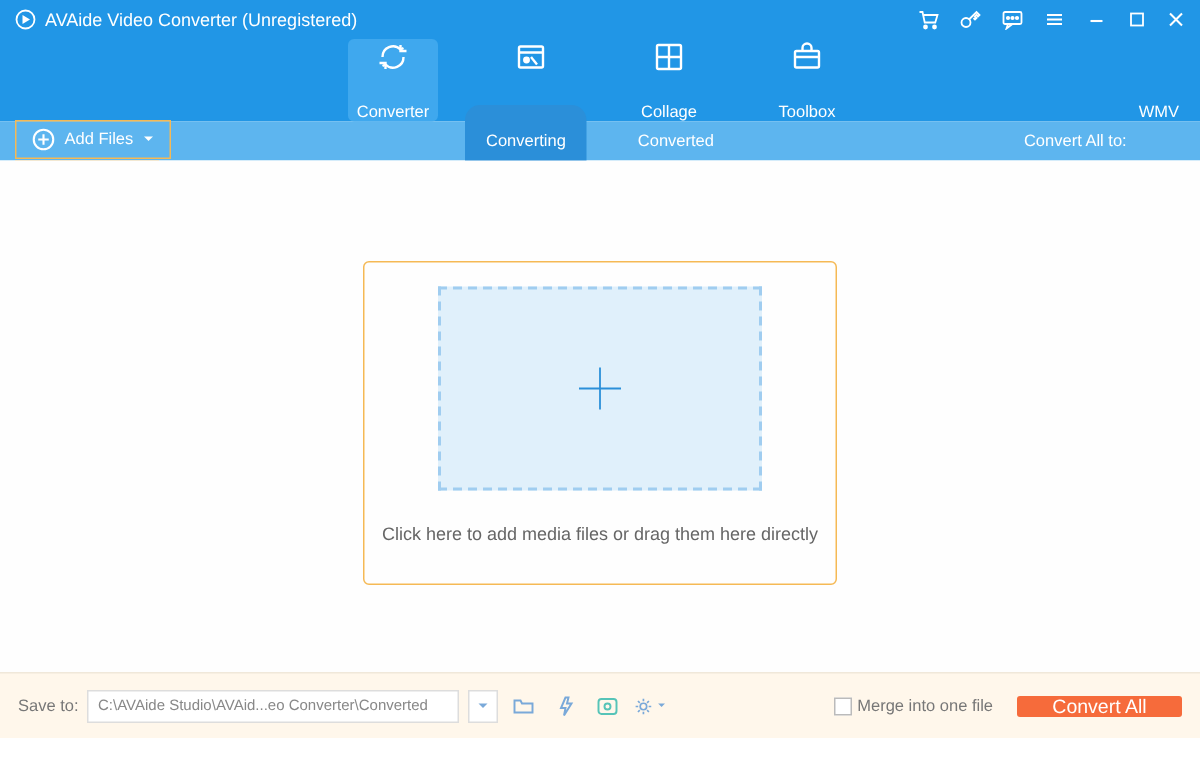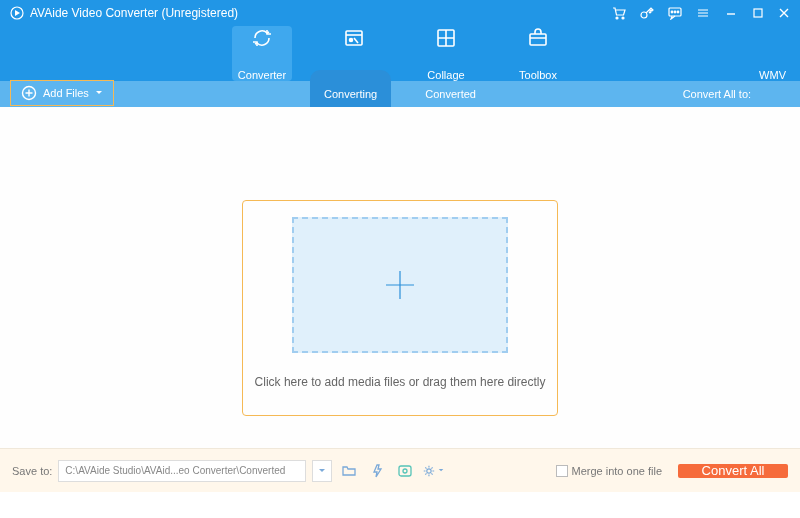--- a/index.html
+++ b/index.html
@@ -25,21 +25,21 @@
 .sub-tab.active { background: #2b8fd9; }
 .convert-to { position: absolute; right: 14px; display: flex; align-items: center; gap: 8px; }
 .convert-select { display: inline-flex; align-items: center; gap: 30px; cursor: pointer; flex-direction: column; }
 
 
 .dropdown { position: absolute; left: 10px; top: 107px; width: 96px; border: 1px solid #f5b955; background: #fff; font-size: 12px; }
 .dropdown-item { padding: 5px 12px; cursor: pointer; color: #555; }
 
 
 .main { height: 341px; position: relative; background: #fefefe; }
-.dropzone { position: absolute; left: 242px; top: 93px; width: 316px; height: 216px; border: 1px solid #f5b955; border-radius: 4px; display: flex; flex-direction: column; align-items: center; cursor: pointer; }
+.dropzone { position: absolute; left: 242px; top: 67px; width: 316px; height: 216px; border: 1px solid #f5b955; border-radius: 4px; display: flex; flex-direction: column; align-items: center; cursor: pointer; }
 .dashed-box { margin-top: 16px; width: 216px; height: 136px; border: 2px dashed #a0cdf0; background: #e0f0fb; display: flex; align-items: center; justify-content: center; }
 .dz-text { margin-top: 22px; font-size: 12px; color: #666; }
 
 
 .bottom { height: 44px; background: #fff7eb; display: flex; align-items: center; padding: 10px 12px; font-size: 11px; color: #777; gap: 6px; border-top: 1px solid #f0e8da; }
 .save-path { width: 248px; height: 22px; border: 1px solid #ddd; background: #fff; display: flex; align-items: center; padding: 0 6px; font-size: 10px; color: #888; overflow: hidden; white-space: nowrap; }
 .path-dd { width: 20px; height: 22px; border: 1px solid #ddd; background: #fff; display: flex; align-items: center; justify-content: center; cursor: pointer; }
 .icon-btn { width: 22px; height: 22px; display: flex; align-items: center; justify-content: center; cursor: pointer; }
 .spacer { flex: 1; }
 .checkbox-wrap { display: flex; align-items: center; gap: 4px; cursor: pointer; }

